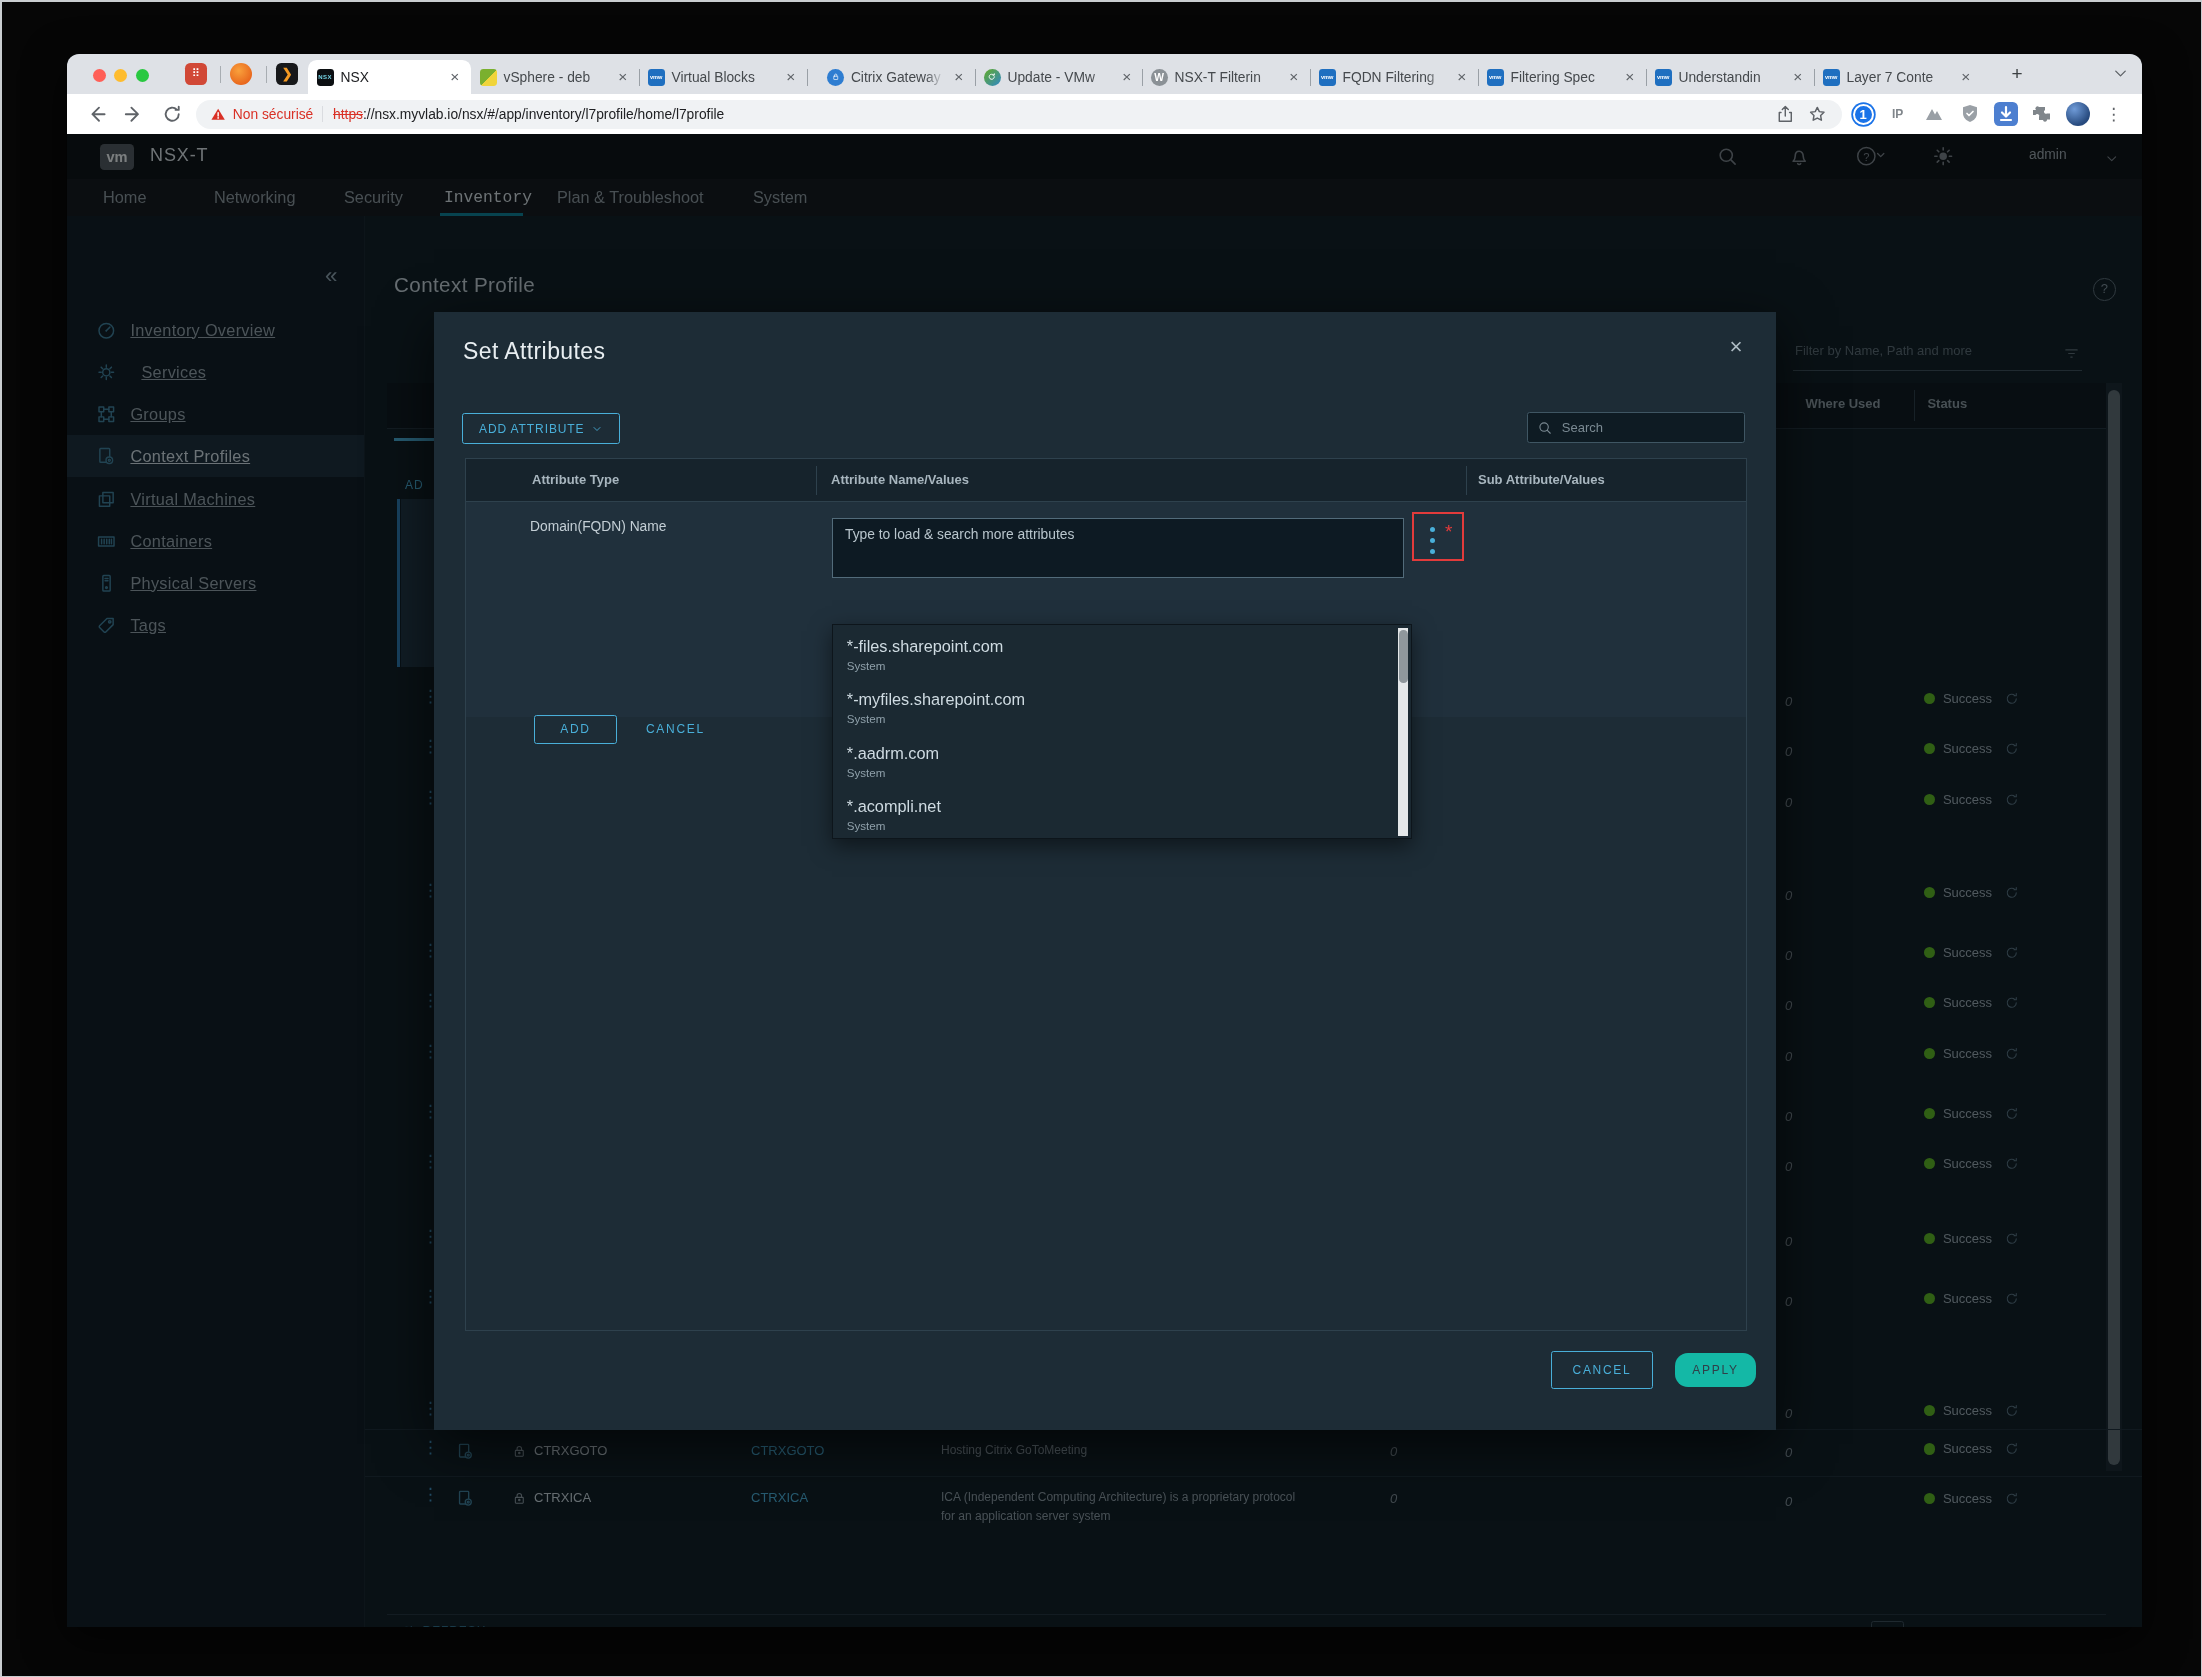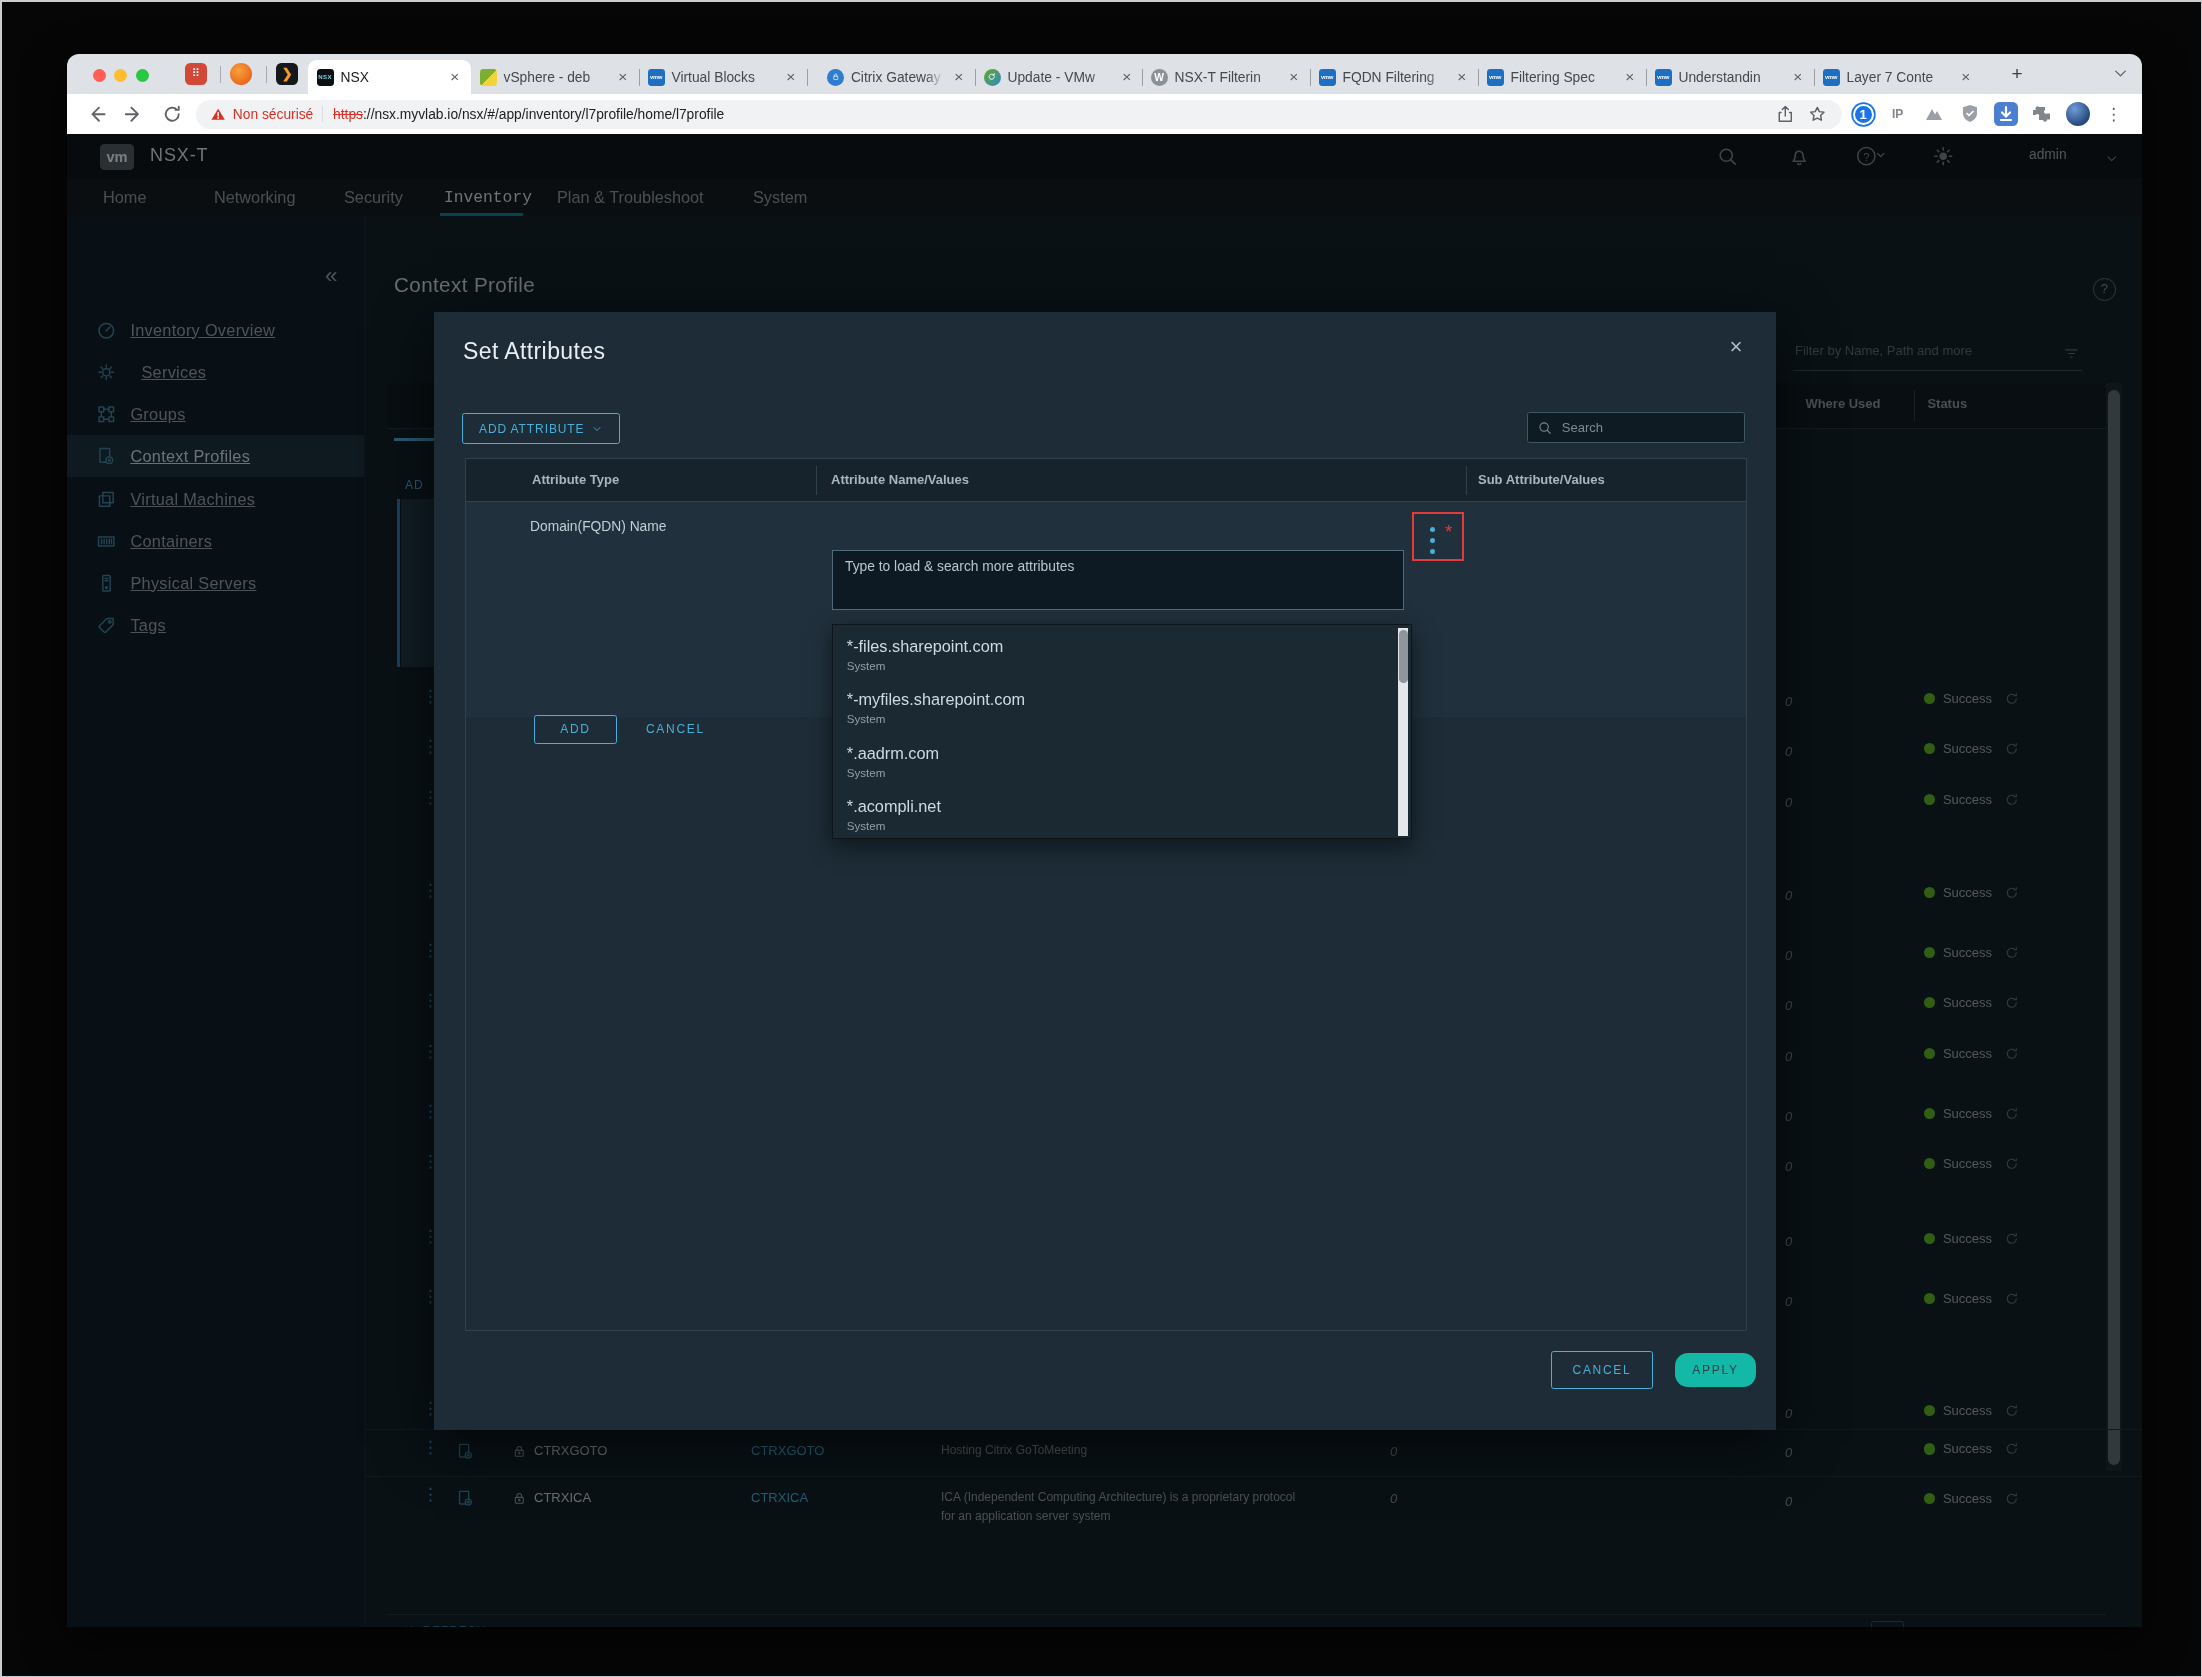--- a/index.html
+++ b/index.html
@@ -109,21 +109,21 @@
   #m-search{position:absolute;left:1093px;top:100px;width:218px;height:31px;background:#0e1b23;border:0.9px solid #3f5663;border-radius:2.6px;display:flex;align-items:center;padding:0 8.6px;box-sizing:border-box;}
   #m-search .sic{width:15.5px;height:15.5px;color:#7b8a93;margin-right:7.7px;flex:none;}
   #m-search input{flex:1;background:transparent;border:none;outline:none;font-size:13px;color:#c3ced5;font-family:inherit;}
   #m-search input::placeholder{color:#7b8a93;}
   #m-panel{position:absolute;left:31px;top:146px;width:1282px;height:873px;border:0.9px solid #2e414d;box-sizing:border-box;}
   #m-colhdr{position:absolute;left:0;top:0;width:100%;height:43px;background:#16232c;border-bottom:0.9px solid #2e414d;box-sizing:border-box;}
   .m-col{position:absolute;top:13px;font-size:13px;font-weight:bold;color:#a8b6bf;}
   .m-colsep{position:absolute;top:6.9px;width:0.9px;height:29px;background:#2e414d;}
   #m-rowband{position:absolute;left:0;top:43px;width:100%;height:215px;background:#20303c;}
   #m-rowtype{position:absolute;left:64px;top:17px;font-size:13.8px;color:#c3ced5;}
-  #m-combo{position:absolute;left:366px;top:15.5px;width:572px;height:60px;background:#0d1a23;border:0.9px solid #526b7a;box-sizing:border-box;margin-top:32px;}
+  #m-combo{position:absolute;left:366px;top:15.5px;width:572px;height:60px;background:#0d1a23;border:0.9px solid #526b7a;box-sizing:border-box;}
   #m-combo input{width:96%;background:transparent;border:none;outline:none;font-size:13.8px;color:#c9d4da;padding:8.6px 12px;font-family:inherit;}
   #m-combo input::placeholder{color:#b9c6cd;}
   #m-busy{position:absolute;left:958px;top:15.5px;width:17px;height:46px;display:flex;flex-direction:column;align-items:center;justify-content:center;gap:6px;}
   #m-busy i{width:5.2px;height:5.2px;border-radius:50%;background:#49afd9;}
   #m-req{position:absolute;left:979px;top:19px;font-size:19px;color:#e23b3b;}
   #m-annot{position:absolute;left:946px;top:10.3px;width:48px;height:45px;border:2.6px solid #e23b3b;}
   #m-add{position:absolute;left:68px;top:213px;width:83px;height:29px;border:0.9px solid #49afd9;border-radius:2.6px;color:#49afd9;font-size:12px;letter-spacing:1.7px;text-align:center;line-height:27.5px;box-sizing:border-box;}
   #m-cancel-inline{position:absolute;left:180px;top:220px;font-size:12px;letter-spacing:1.7px;color:#49afd9;}
   #m-dd{position:absolute;left:366px;top:122px;width:580px;height:215px;background:#1b2932;border:0.9px solid #0d151b;box-shadow:0 6.9px 20.6px rgba(0,0,0,.5);box-sizing:border-box;}
   .dd-item{position:absolute;left:0;width:551px;height:53px;padding-left:13.8px;box-sizing:border-box;}

